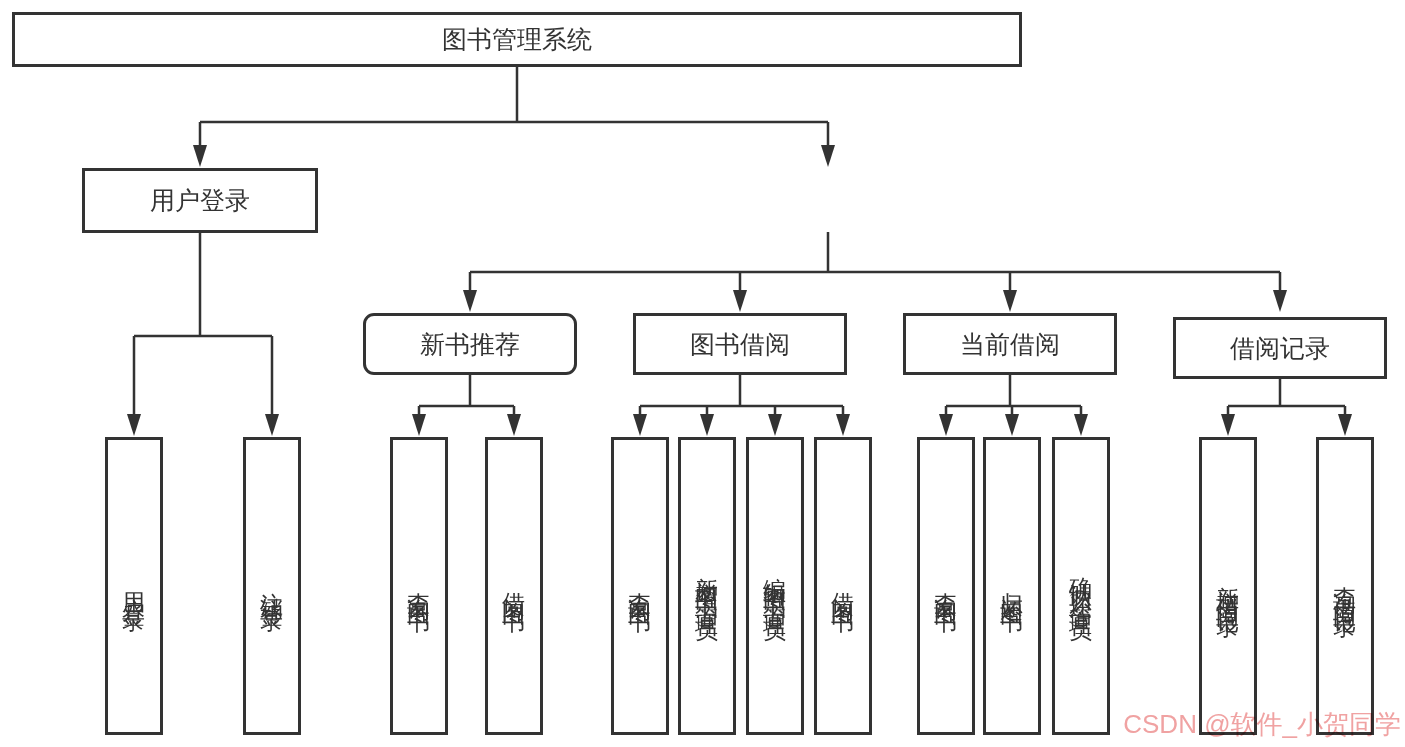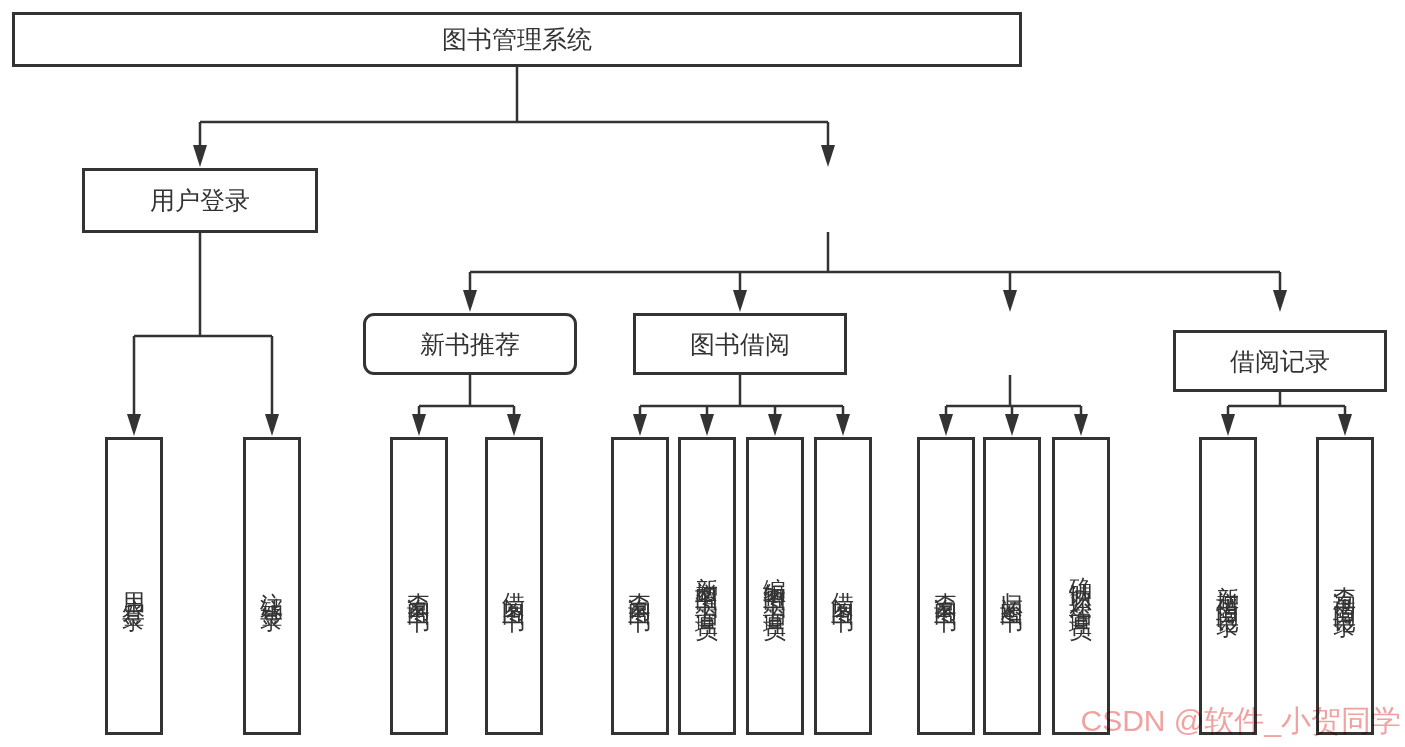--- a/index.html
+++ b/index.html
@@ -47,21 +47,21 @@
     writing-mode: vertical-lr;
     text-orientation: mixed;
     font-size: 23px;
     line-height: 1.05;
     letter-spacing: 6px;
   }
   .watermark {
     position: absolute;
     right: 4px;
     bottom: 5px;
-    font-size: 30px;
+    font-size: 26px;
     color: var(--watermark);
     mix-blend-mode: multiply;
     z-index: 10;
     white-space: nowrap;
   }
 </style>
 </head>
 <body>
 
 <div class="canvas">
@@ -109,21 +109,24 @@
   <div class="node" style="left:82px; top:168px; width:236px; height:65px;">
     <span>用户登录</span>
   </div>
 
   <div class="node" style="left:363px; top:313px; width:214px; height:62px;border-radius:11px;">
     <span>新书推荐</span>
   </div>
   <div class="node" style="left:633px; top:313px; width:214px; height:62px;">
     <span>图书借阅</span>
   </div>
-  <div class="node" style="left:1173px; top:330px; width:214px; height:62px;">
+  <div class="node" style="left:903px; top:313px; width:214px; height:62px;">
+    <span>当前借阅</span>
+  </div>
+  <div class="node" style="left:1173px; top:317px; width:214px; height:62px;">
     <span>借阅记录</span>
   </div>
 
   <div class="node leaf" style="left:105px;">
     <span class="vtext">用户登录</span>
   </div>
   <div class="node leaf" style="left:243px;">
     <span class="vtext">注销登录</span>
   </div>
 

